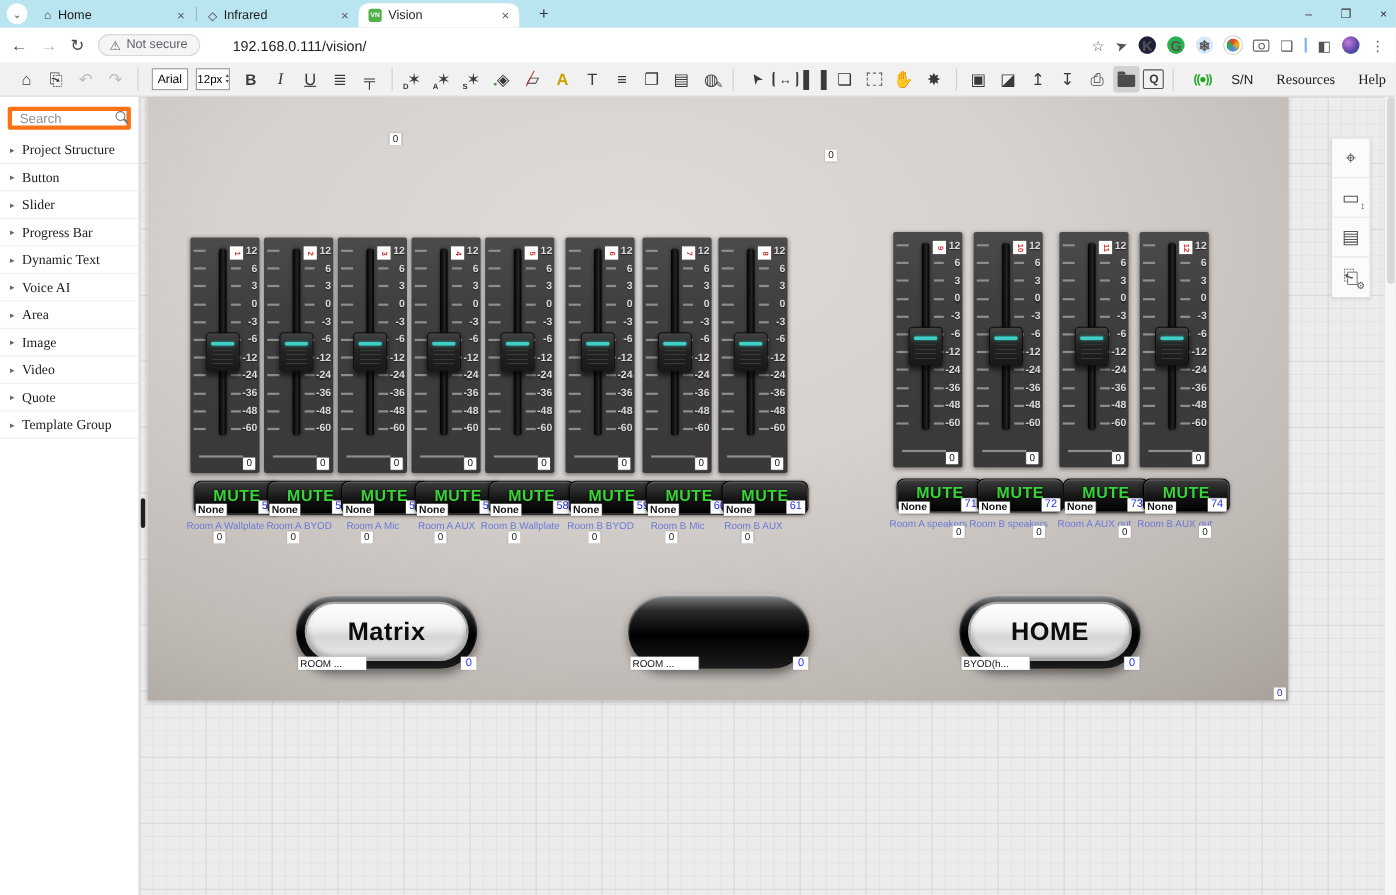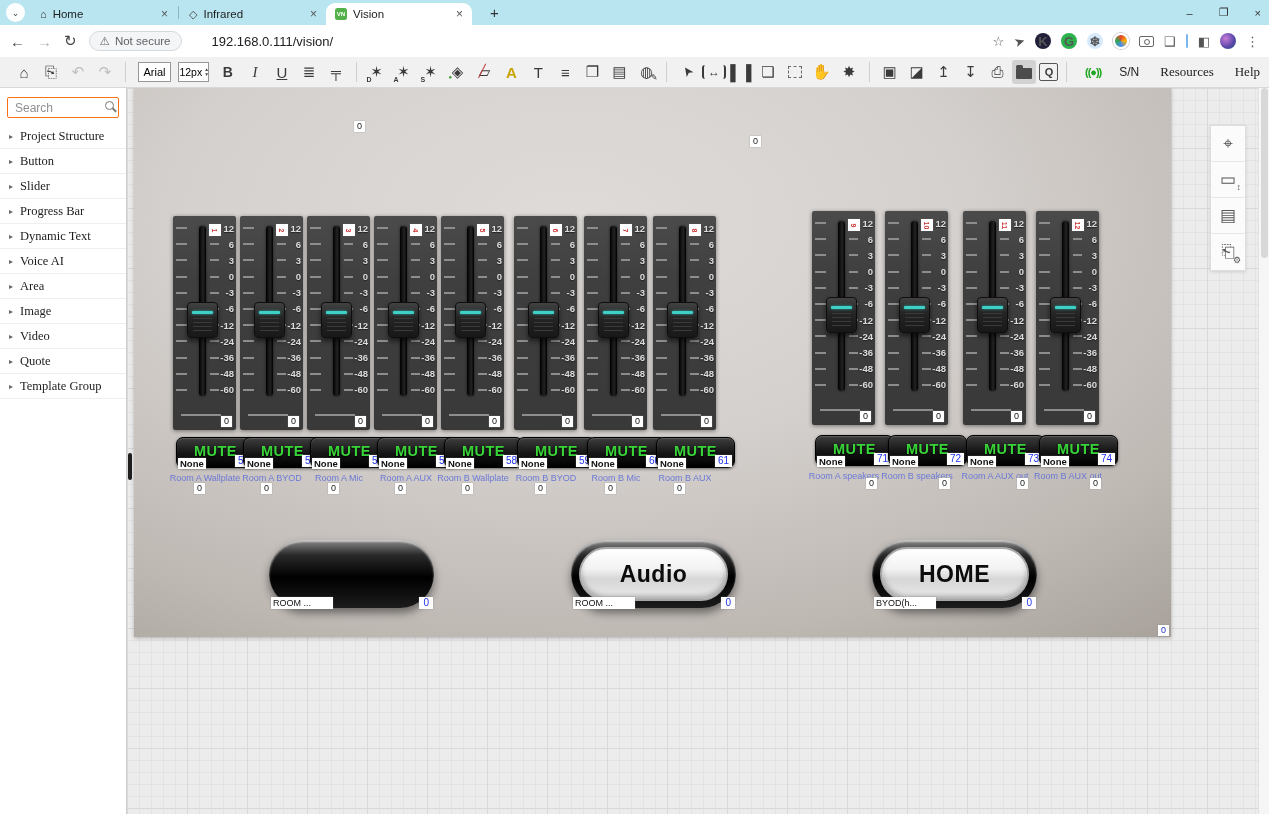--- a/index.html
+++ b/index.html
@@ -64,21 +64,21 @@
   .folder-shape::before { content:""; position:absolute; top:-3px; left:0; width:7px; height:3px; background:#4c4c4c; border-radius:1.5px 1.5px 0 0; }
   .hresize { border-left:2px solid #3a3a3a; border-right:2px solid #3a3a3a; padding:0 1px; font-size:12px; height:14px; display:flex; align-items:center; }
   #signal-ico { color:#1fa51f; font-size:11px; font-weight:bold; letter-spacing:-1px; margin:0 6px 0 10px; }
   .tb-text { font-size:12px; color:#222; margin:0 9px; }
   .tb-text.serif { font-family:"Liberation Serif",serif; font-size:13px; }
 
   
   #main { display:flex; height:726px; position:relative; }
   #sidebar { width:127px; background:#fff; border-right:1px solid #cdcdcd; flex:none; }
   #search-wrap { margin:9px 7px 6px 7px; position:relative; }
-  #search-input { width:100%; height:21px; border:1px solid #f97316; border-radius:2px; padding:0 20px 0 7px; font-size:12px; color:#333; font-family:"Liberation Sans",sans-serif; }
+  #search-input { width:100%; height:21px; border:4px solid #f97316; border-radius:2px; padding:0 20px 0 7px; font-size:12px; color:#333; font-family:"Liberation Sans",sans-serif; }
   #search-input::placeholder { color:#909090; }
   .mag { position:absolute; right:5px; top:4px; width:9px; height:9px; border:1.5px solid #777; border-radius:50%; }
   .mag::after { content:""; position:absolute; width:5px; height:1.5px; background:#777; transform:rotate(45deg); right:-4px; bottom:-1px; }
   .side-item { height:25px; display:flex; align-items:center; padding-left:9px; border-bottom:1px solid #efefef; font-family:"Liberation Serif",serif; font-size:12.5px; color:#1c1c1c; gap:7px; }
   .side-item .tri { font-size:8px; color:#666; }
 
   #canvas-area { flex:1; position:relative; overflow:hidden;
     background-color:#ececec;
     background-image:
       linear-gradient(#d9d9d9 1px, transparent 1px),
@@ -1184,25 +1184,25 @@
           </div>
           <div class="fader-id">
             <span>12</span>
           </div>
           <div class="fader-zero">0</div>
         </div>
         <div class="mute" style="left: 905px; top: 347px;">MUTE<span class="none-chip">None</span><span class="ch-chip">74</span></div>
         <div class="ch-label" style="left: 890px; top: 383px;">Room B AUX out</div>
         <div class="chip" style="left: 956px; top: 390px;">0</div>
         <div class="bigbtn" style="left: 135px; top: 452px;">
+          <div class="bigbtn-face">Matrix</div>
           <span class="tag-chip">ROOM ...</span>
           <span class="num-chip">0</span>
         </div>
         <div class="bigbtn" style="left: 437px; top: 452px;">
-          <div class="bigbtn-face">Audio</div>
           <span class="tag-chip">ROOM ...</span>
           <span class="num-chip">0</span>
         </div>
         <div class="bigbtn" style="left: 738px; top: 452px;">
           <div class="bigbtn-face">HOME</div>
           <span class="tag-chip">BYOD(h...</span>
           <span class="num-chip">0</span>
         </div>
       </div>
     <div id="drag-handle"></div>

